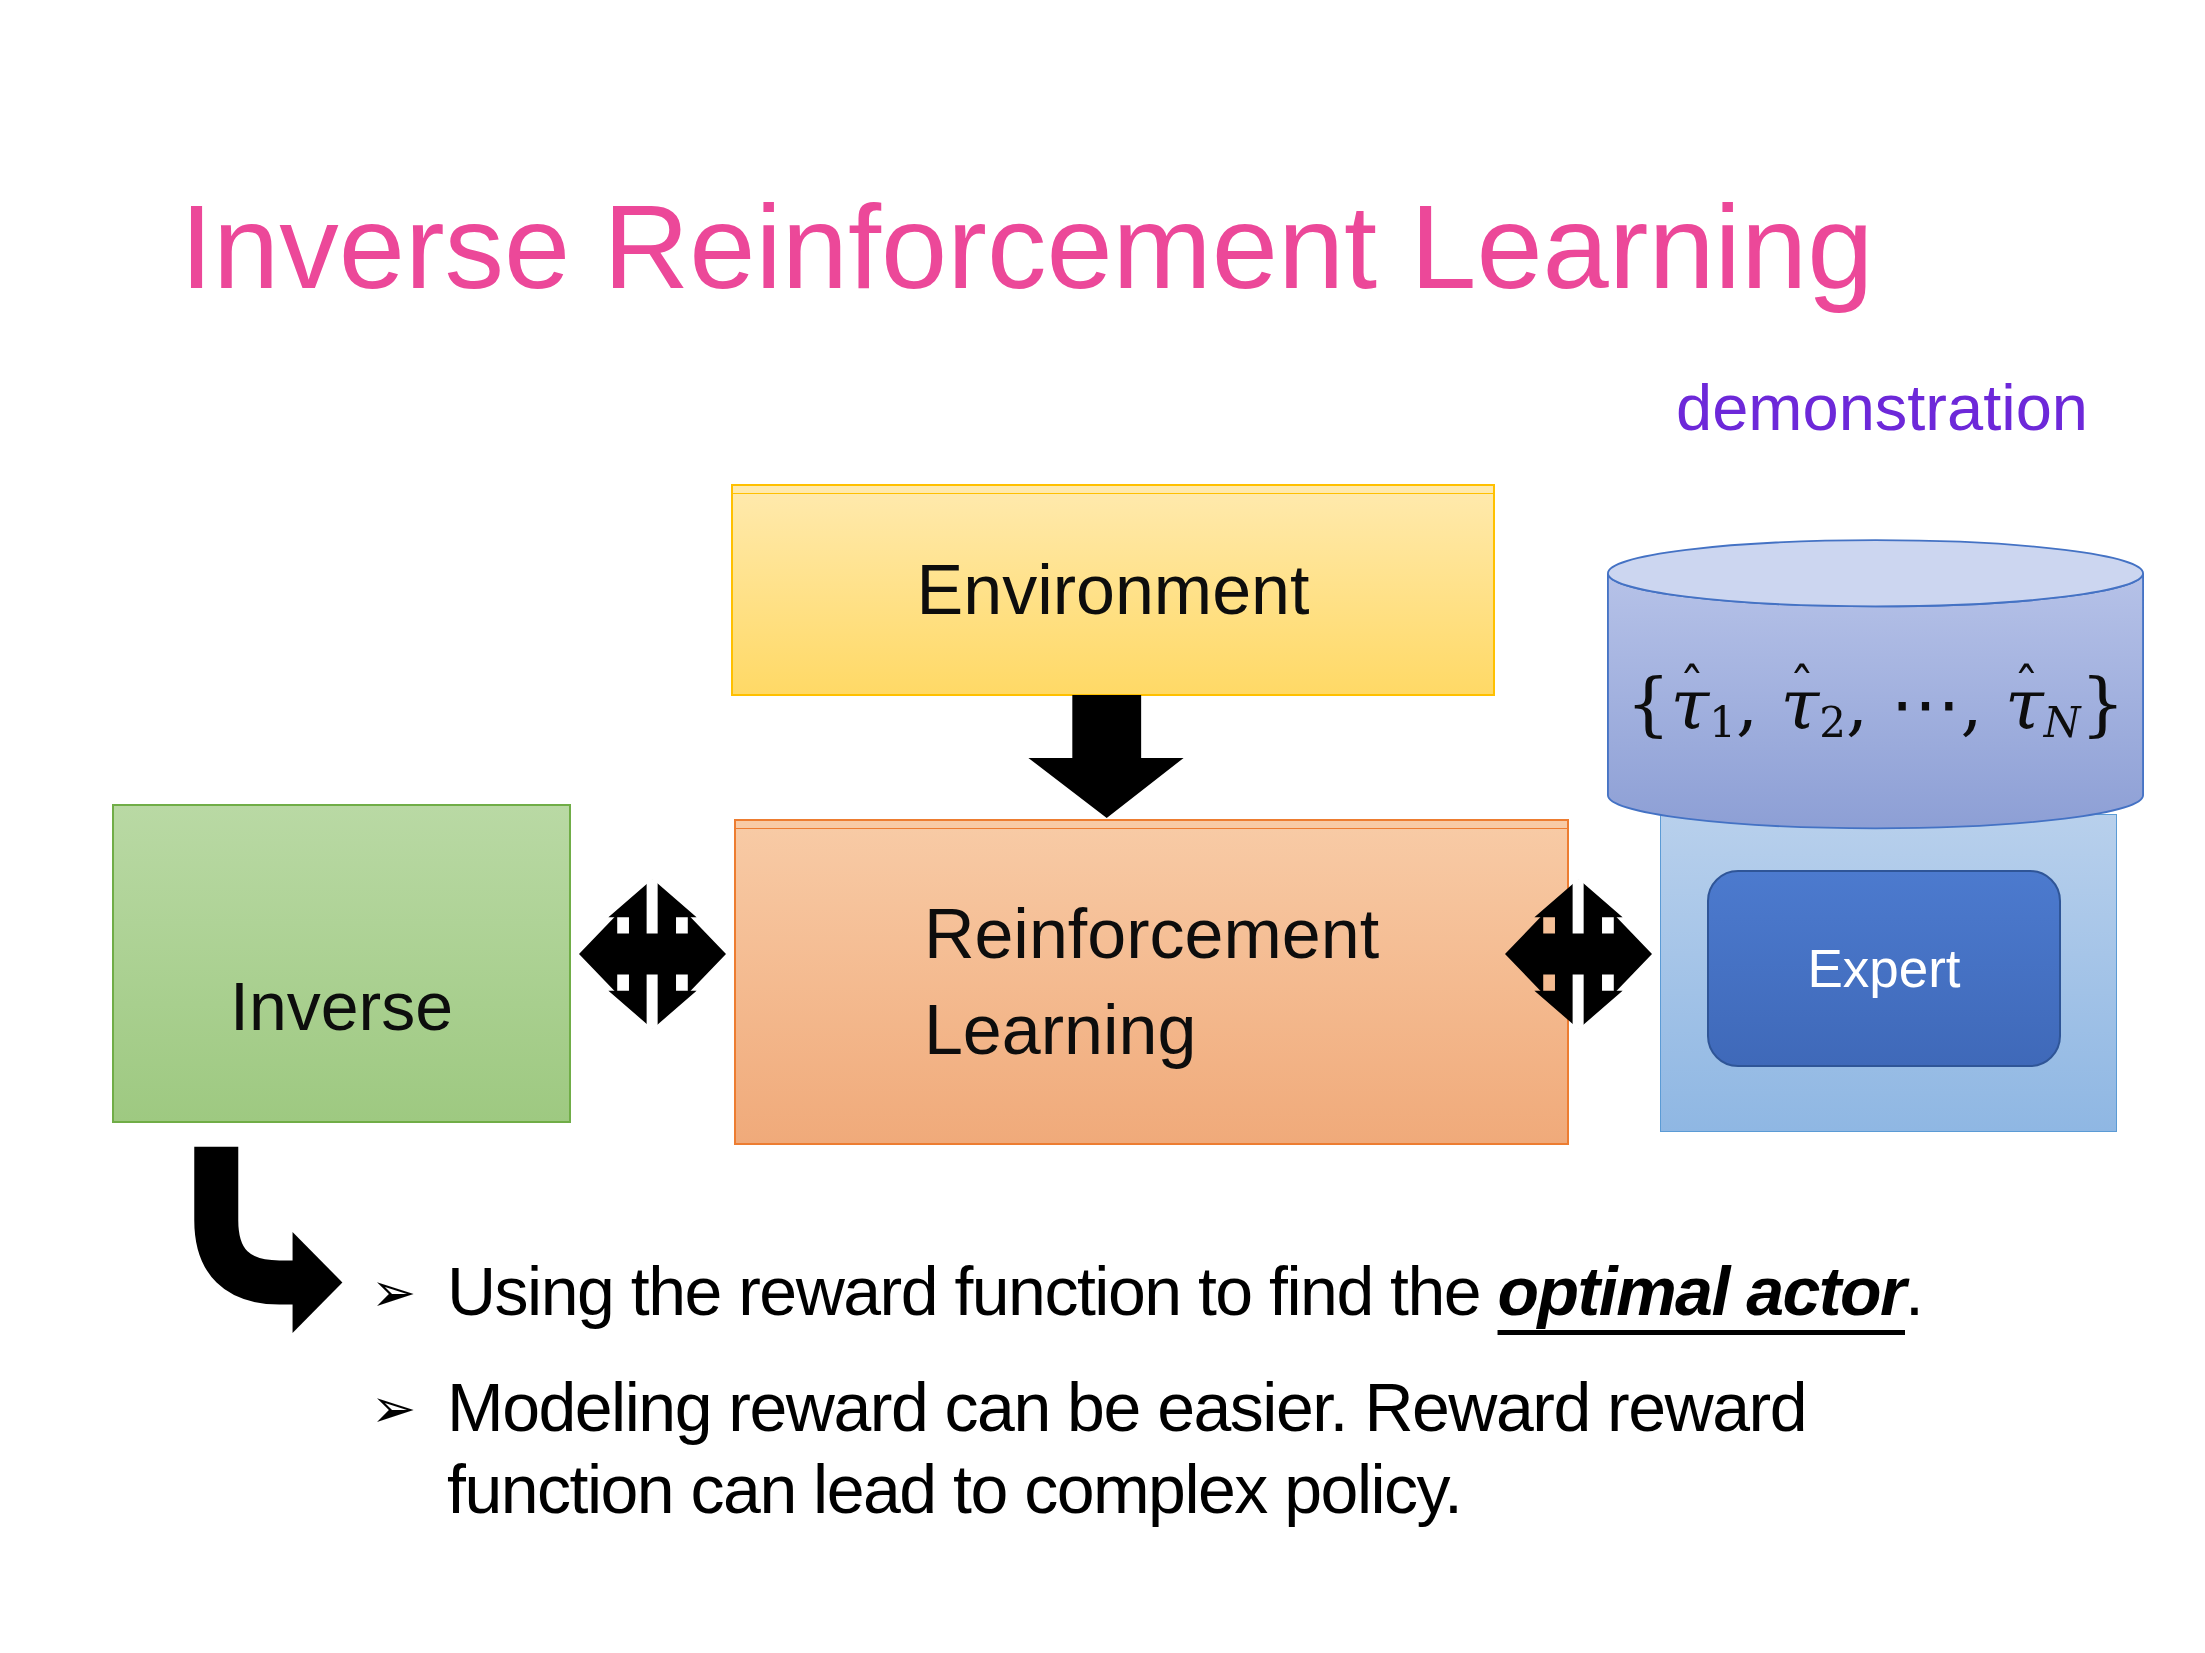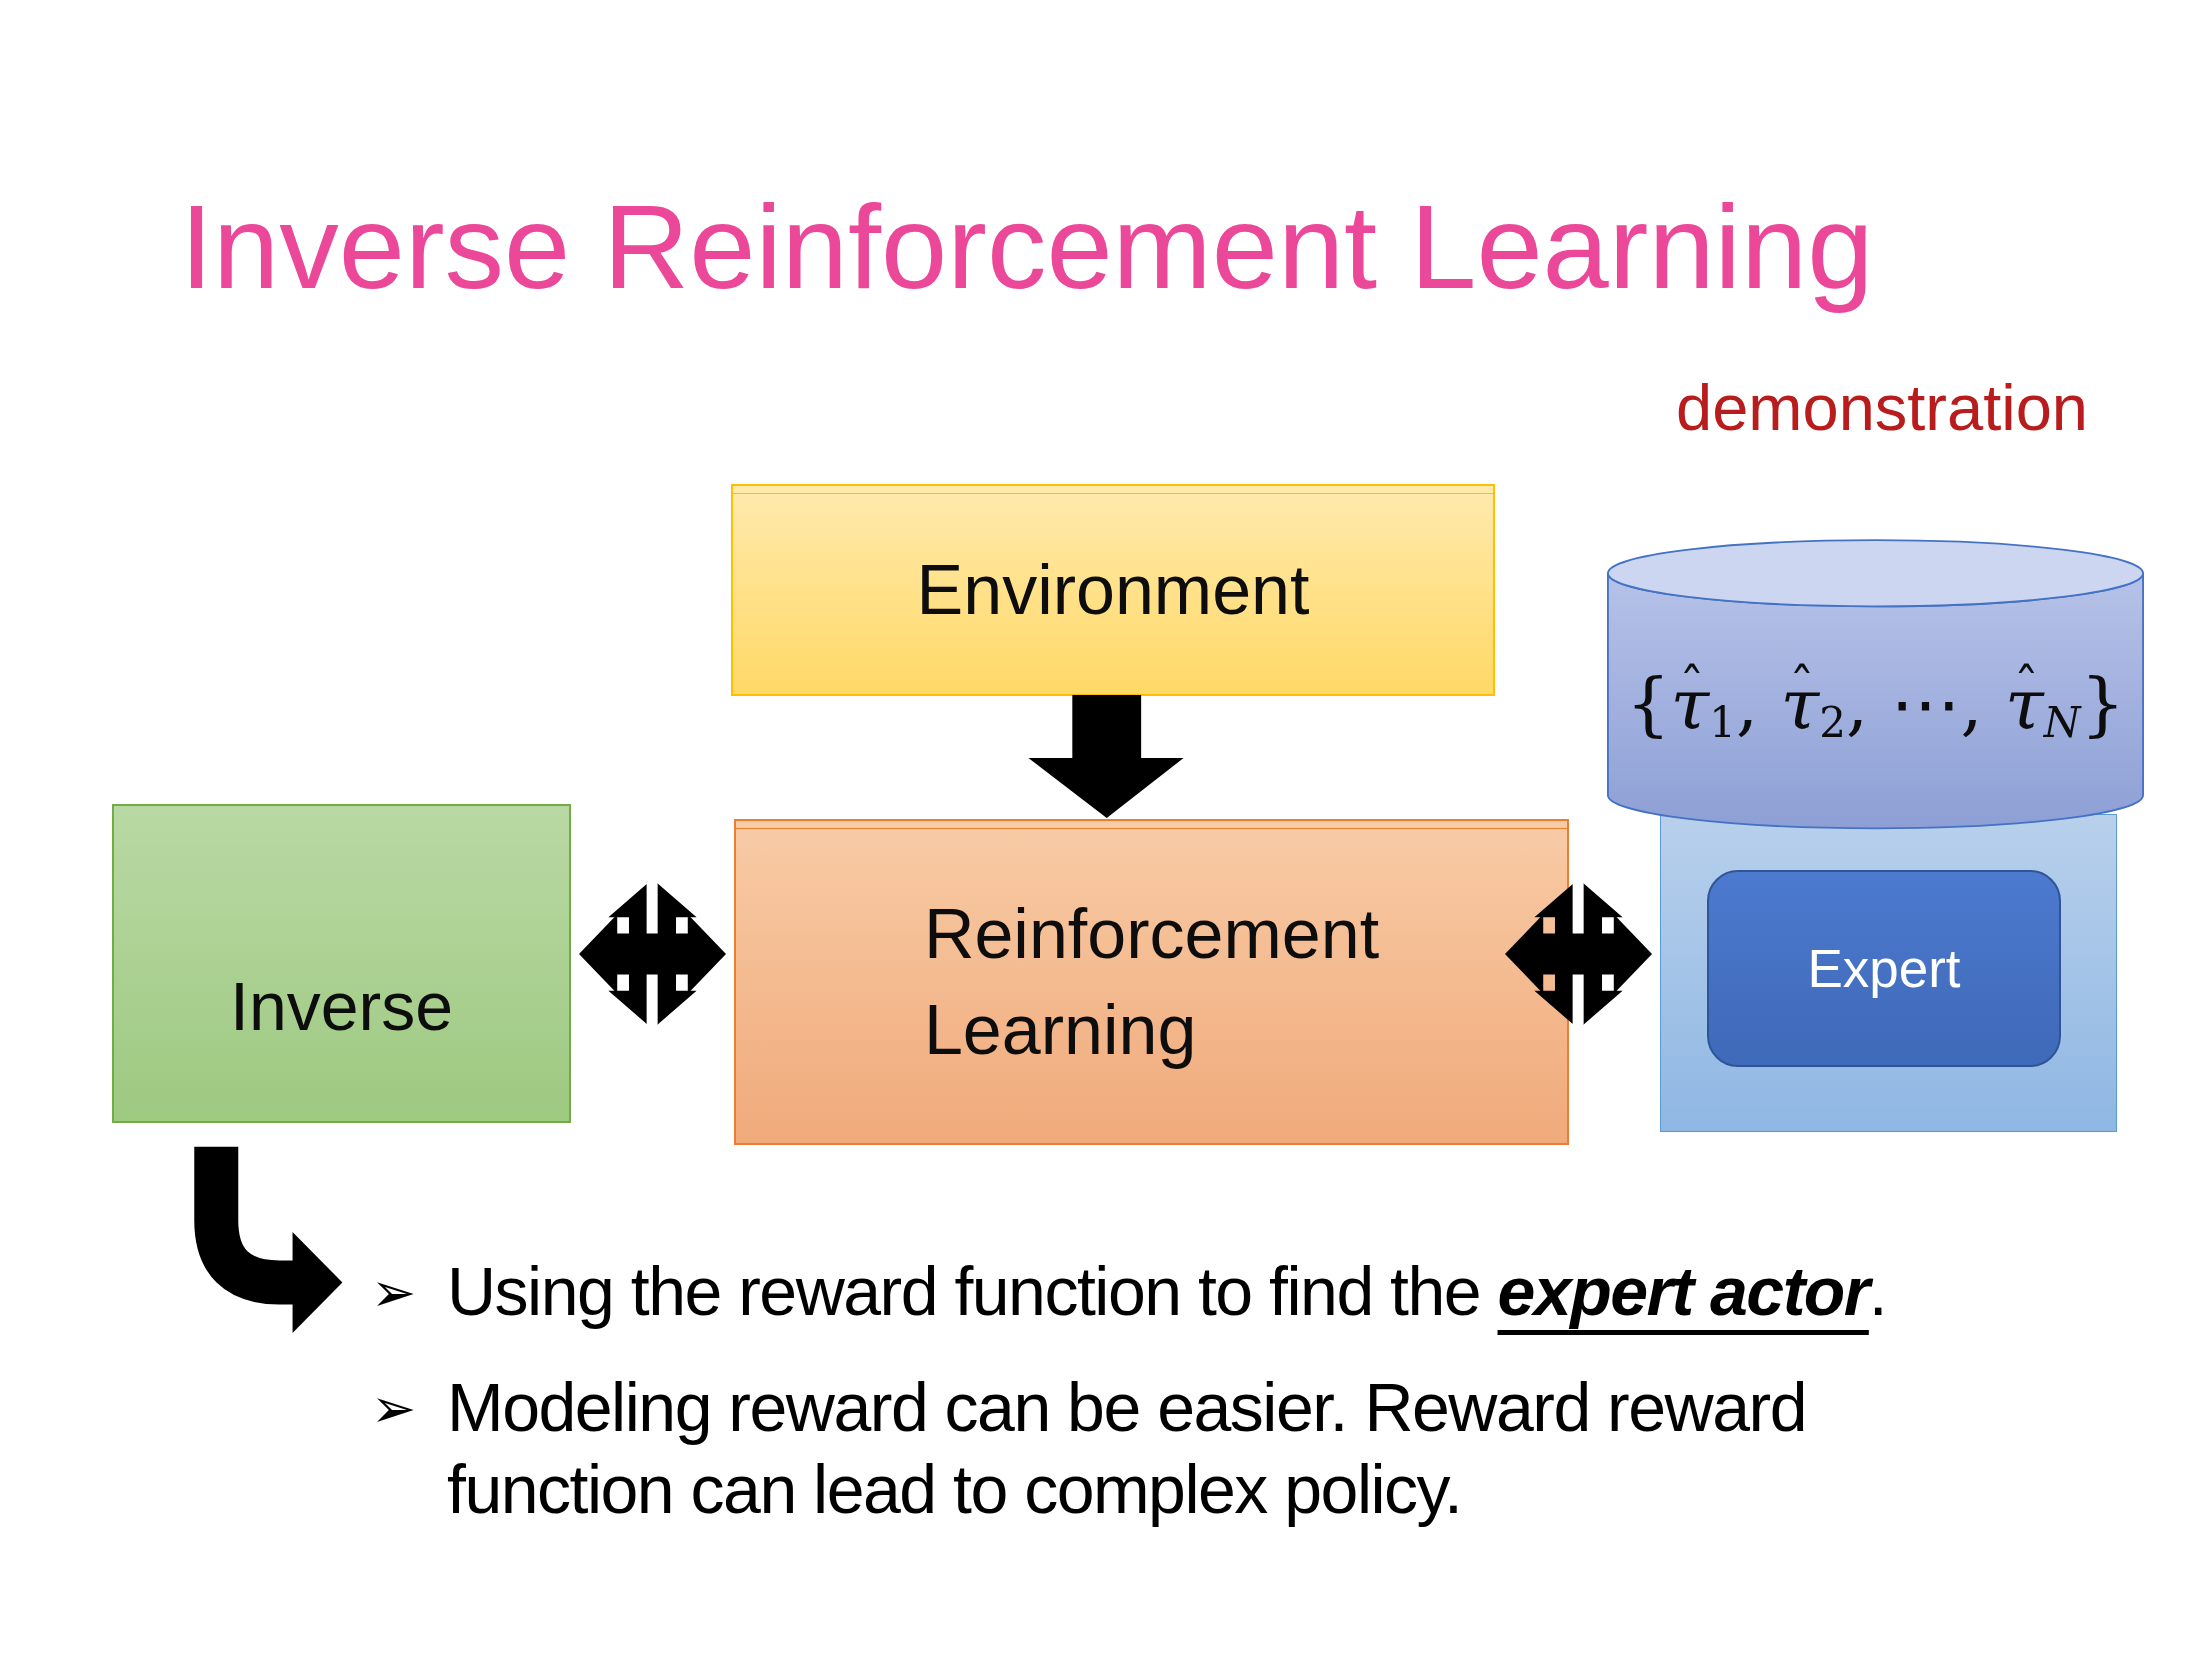--- a/index.html
+++ b/index.html
@@ -11,21 +11,21 @@
 
   
   #title{
     left:180px;top:185px;font-size:119px;line-height:1.05;color:#ec4899;
     white-space:nowrap;font-weight:400;
   }
 
   
   #demo-label{
     left:1610px;top:366px;width:544px;text-align:center;
-    font-size:65px;line-height:84px;color:#b91c1c;
+    font-size:65px;line-height:84px;color:#6d28d9;
   }
 
   
   .dbox{
     display:flex;align-items:center;justify-content:center;text-align:left;
     box-sizing:border-box;
   }
   #env-box{
     left:731px;top:484px;width:764px;height:212px;
     background:linear-gradient(#ffeaae,#ffd966);
@@ -152,21 +152,21 @@
   <span>Expert</span>
 </div>
 
 <svg class="abs arrow" style="left:184px;top:1132px;" width="176" height="213" viewBox="0 0 240 290">
   <path d="M44,20 L44,120 Q44,205 130,205 L150,205" fill="none" stroke="#000" stroke-width="60"></path>
   <polygon points="148,136 148,274 216,205" fill="#000"></polygon>
 </svg>
 
 <div id="bullet-1" class="abs bullet">
   <span class="bullet-glyph">➢</span>
-  <span><span>Using the reward function to find the </span><span class="emph">expert actor</span><span>.</span></span>
+  <span><span>Using the reward function to find the </span><span class="emph">optimal actor</span><span>.</span></span>
 </div>
 
 <div id="bullet-2" class="abs bullet">
   <span class="bullet-glyph">➢</span>
   <span>
     <span>Modeling reward can be easier. Reward reward</span><br>
     <span>function can lead to complex policy.</span>
   </span>
 </div>
 

